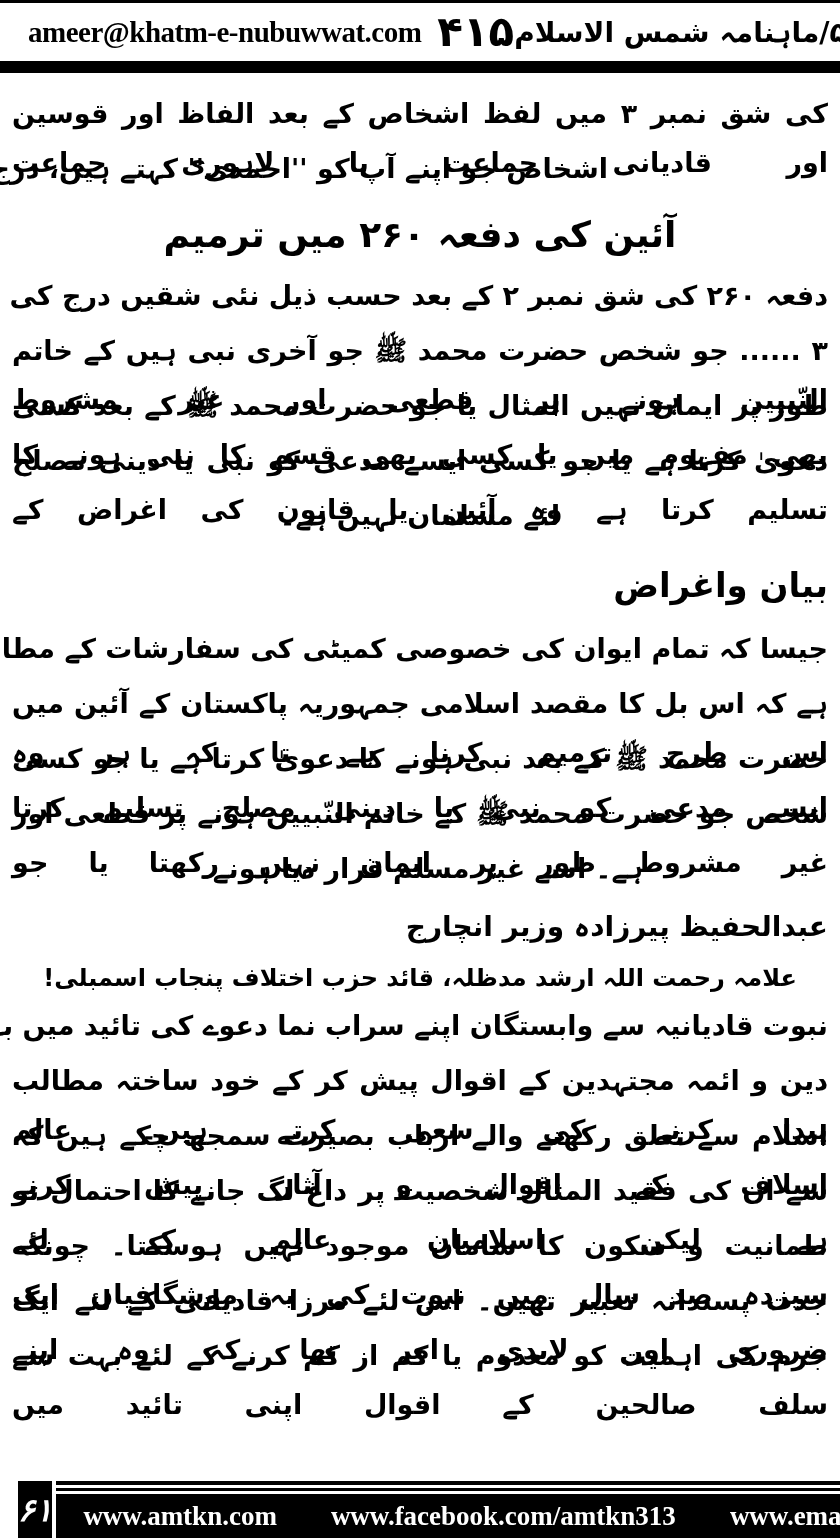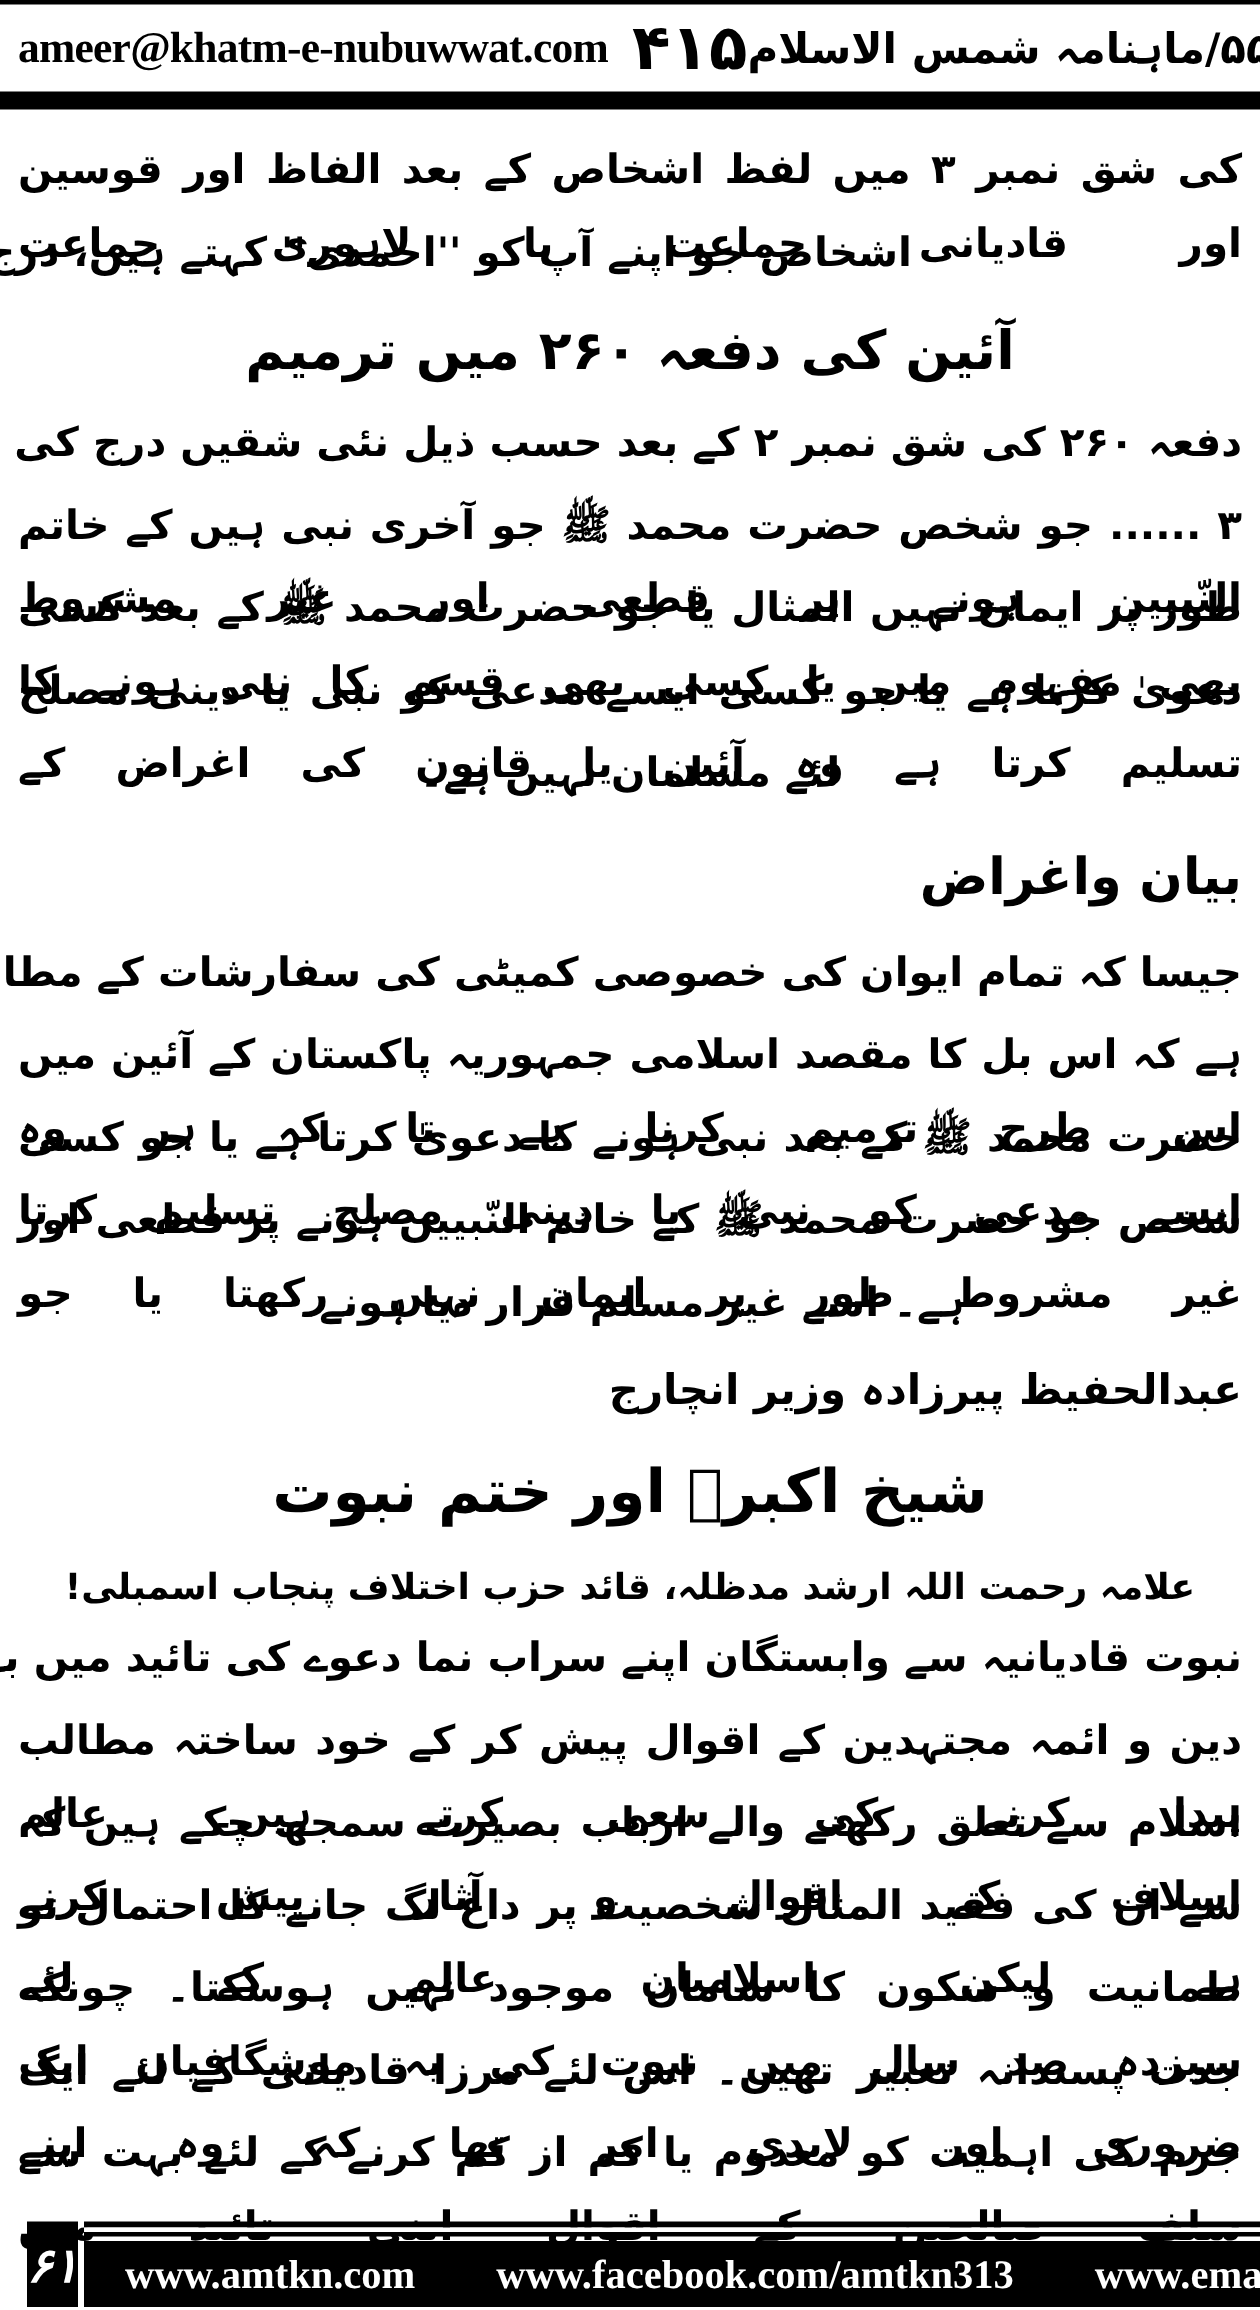--- a/index.html
+++ b/index.html
@@ -2,21 +2,21 @@
 <html><head>
 <meta charset="utf-8">
 <style>
   * { margin: 0; padding: 0; box-sizing: border-box; }
   html, body { background: #ffffff; }
   .page {
     width: 840px; height: 1540px; background: #fff; position: relative;
     overflow: hidden; color: #000; font-family: "DejaVu Sans", sans-serif;
   }
   .top-border { height: 3px; background: #000; }
-  .header { display: flex; align-items: center; height: 58px; padding: 0 12px; }
+  .header { display: flex; align-items: center; height: 58px; padding: 0 28px; }
   .header-email {
     font-family: "Liberation Serif", serif; font-weight: bold; font-size: 29px;
     letter-spacing: -0.5px; white-space: nowrap;
   }
   .header-num { font-size: 42px; font-weight: bold; margin-left: 16px; line-height: 1; }
   .header-title { margin-left: auto; direction: rtl; font-size: 28px; font-weight: bold; white-space: nowrap; }
   .header-rule { height: 12px; background: #000; }
   .page-body { padding: 16px 12px 0 12px; }
   .line { direction: rtl; font-weight: bold; white-space: nowrap; }
   .a-justify { text-align: justify; text-align-last: justify; white-space: normal; }
@@ -74,21 +74,20 @@
       <div class="line para a-justify" dir="rtl">طور پر ایمان نہیں المثال یا جو حضرت محمد ﷺ کے بعد کسی بھی مفہوم میں یا کسی بھی قسم کا نبی ہونے کا</div>
       <div class="line para a-justify" dir="rtl">دعویٰ کرتا ہے یا جو کسی ایسے مدعی کو نبی یا دینی مصلح تسلیم کرتا ہے وہ آئین یا قانون کی اغراض کے</div>
       <div class="line para a-center" dir="rtl">لئے مسلمان نہیں ہے۔</div>
       <div class="line h2 a-right" dir="rtl">بیان واغراض</div>
       <div class="line para a-right" dir="rtl">جیسا کہ تمام ایوان کی خصوصی کمیٹی کی سفارشات کے مطابق قومی اسمبلی میں طے پایا</div>
       <div class="line para a-justify" dir="rtl">ہے کہ اس بل کا مقصد اسلامی جمہوریہ پاکستان کے آئین میں اس طرح ترمیم کرنا ہے تا کہ ہر وہ</div>
       <div class="line para a-justify" dir="rtl">حضرت محمد ﷺ کے بعد نبی ہونے کا دعویٰ کرتا ہے یا جو کسی ایسے مدعی کو نبی یا دینی مصلح تسلیم کرتا</div>
       <div class="line para a-justify" dir="rtl">شخص جو حضرت محمد ﷺ کے خاتم النّبیین ہونے پر قطعی اور غیر مشروط طور پر ایمان نہیں رکھتا یا جو</div>
       <div class="line para a-center" dir="rtl">ہے۔ اسے غیر مسلم قرار دیا ہونے۔</div>
       <div class="line sig a-left" dir="rtl">عبدالحفیظ پیرزادہ وزیر انچارج</div>
-      <div class="line h3 a-center" dir="rtl">شیخ اکبرؒ اور ختم نبوت</div>
       <div class="line h4 a-center" dir="rtl">علامہ رحمت اللہ ارشد مدظلہ، قائد حزب اختلاف پنجاب اسمبلی!</div>
       <div class="line para a-right" dir="rtl">نبوت قادیانیہ سے وابستگان اپنے سراب نما دعوے کی تائید میں بہت سے بزرگان</div>
       <div class="line para a-justify" dir="rtl">دین و ائمہ مجتہدین کے اقوال پیش کر کے خود ساختہ مطالب پیدا کرنے کی سعی کرتے ہیں۔ عالم</div>
       <div class="line para a-justify" dir="rtl">اسلام سے تعلق رکھنے والے ارباب بصیرت سمجھ چکے ہیں کہ اسلاف کے اقوال و آثار پیش کرنے</div>
       <div class="line para a-justify" dir="rtl">سے ان کی فقید المثال شخصیت پر داغ لگ جانے کا احتمال تو ہے لیکن اسلامیان عالم کے لئے</div>
       <div class="line para a-justify" dir="rtl">طمانیت و سکون کا سامان موجود نہیں ہوسکتا۔ چونکہ سیزدہ صد سال میں نبوت کی یہ موشگافیاں ایک</div>
       <div class="line para a-justify" dir="rtl">جدت پسندانہ تعبیر تھیں۔ اس لئے مرزا قادیانی کے لئے ایک ضروری اور لابدی امر تھا کہ وہ اپنے</div>
       <div class="line para a-justify" dir="rtl">جرم کی اہمیت کو معدوم یا کم از کم کرنے کے لئے بہت سے سلف صالحین کے اقوال اپنی تائید میں</div>
     </div>
 

